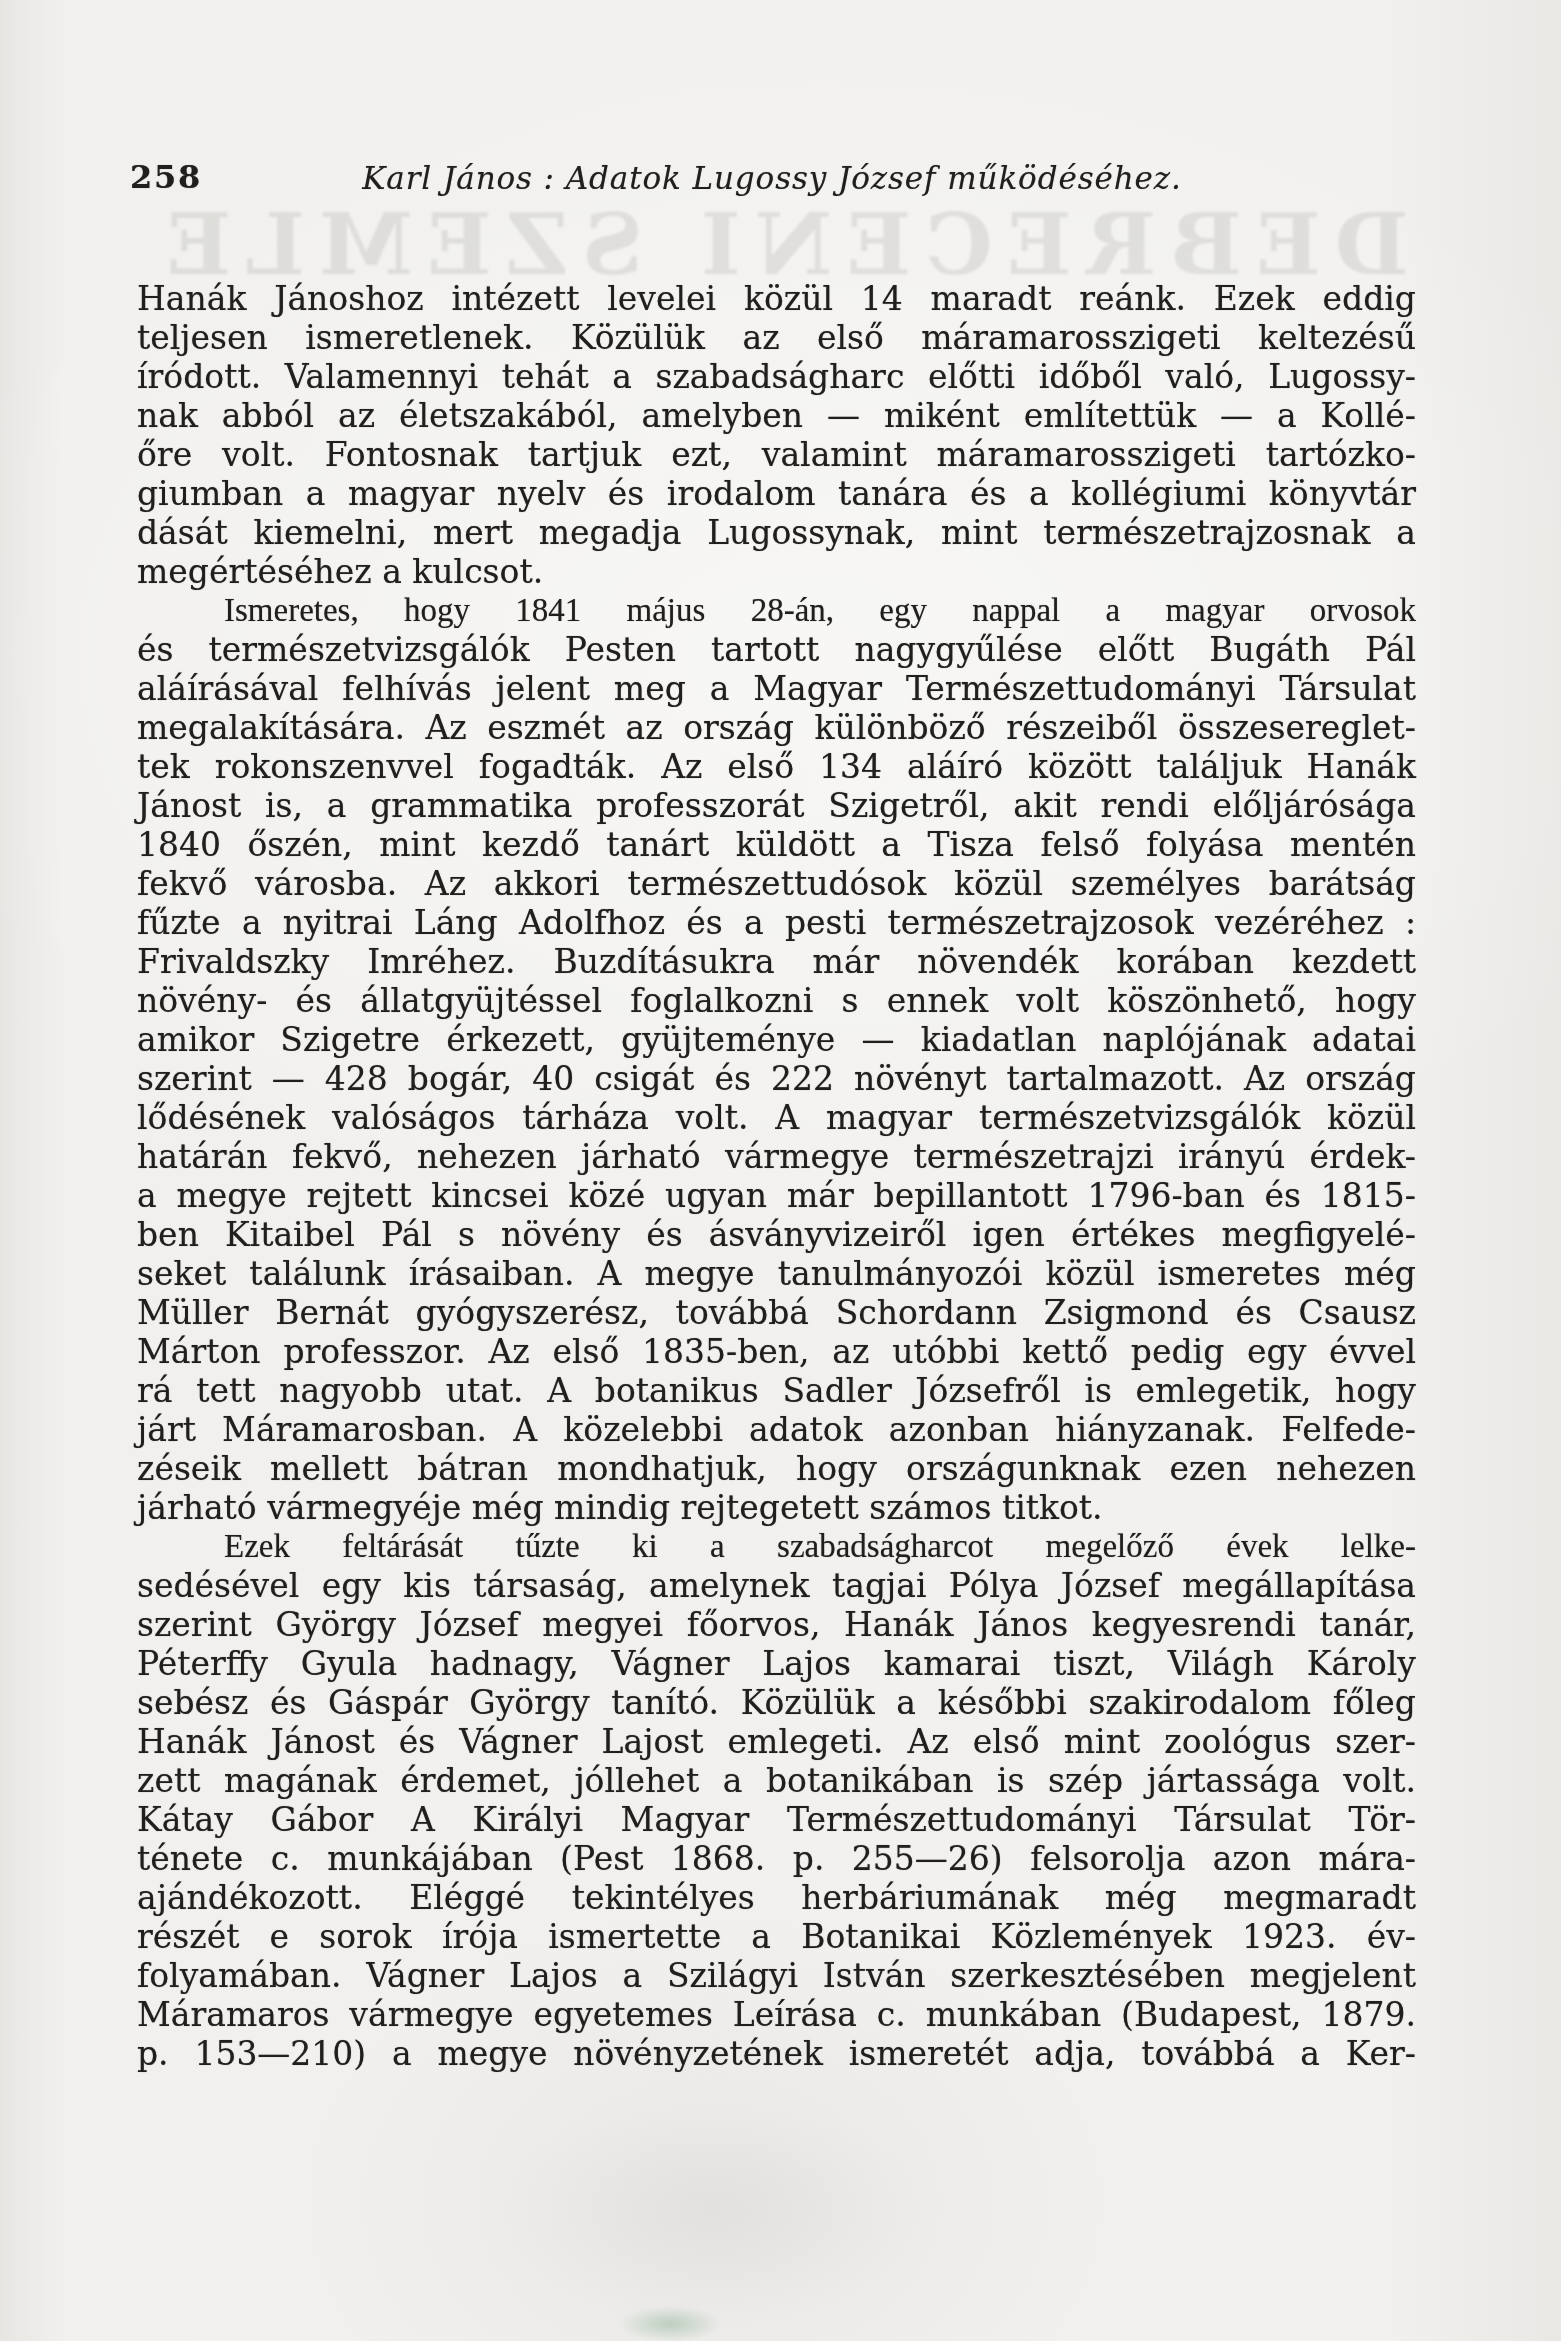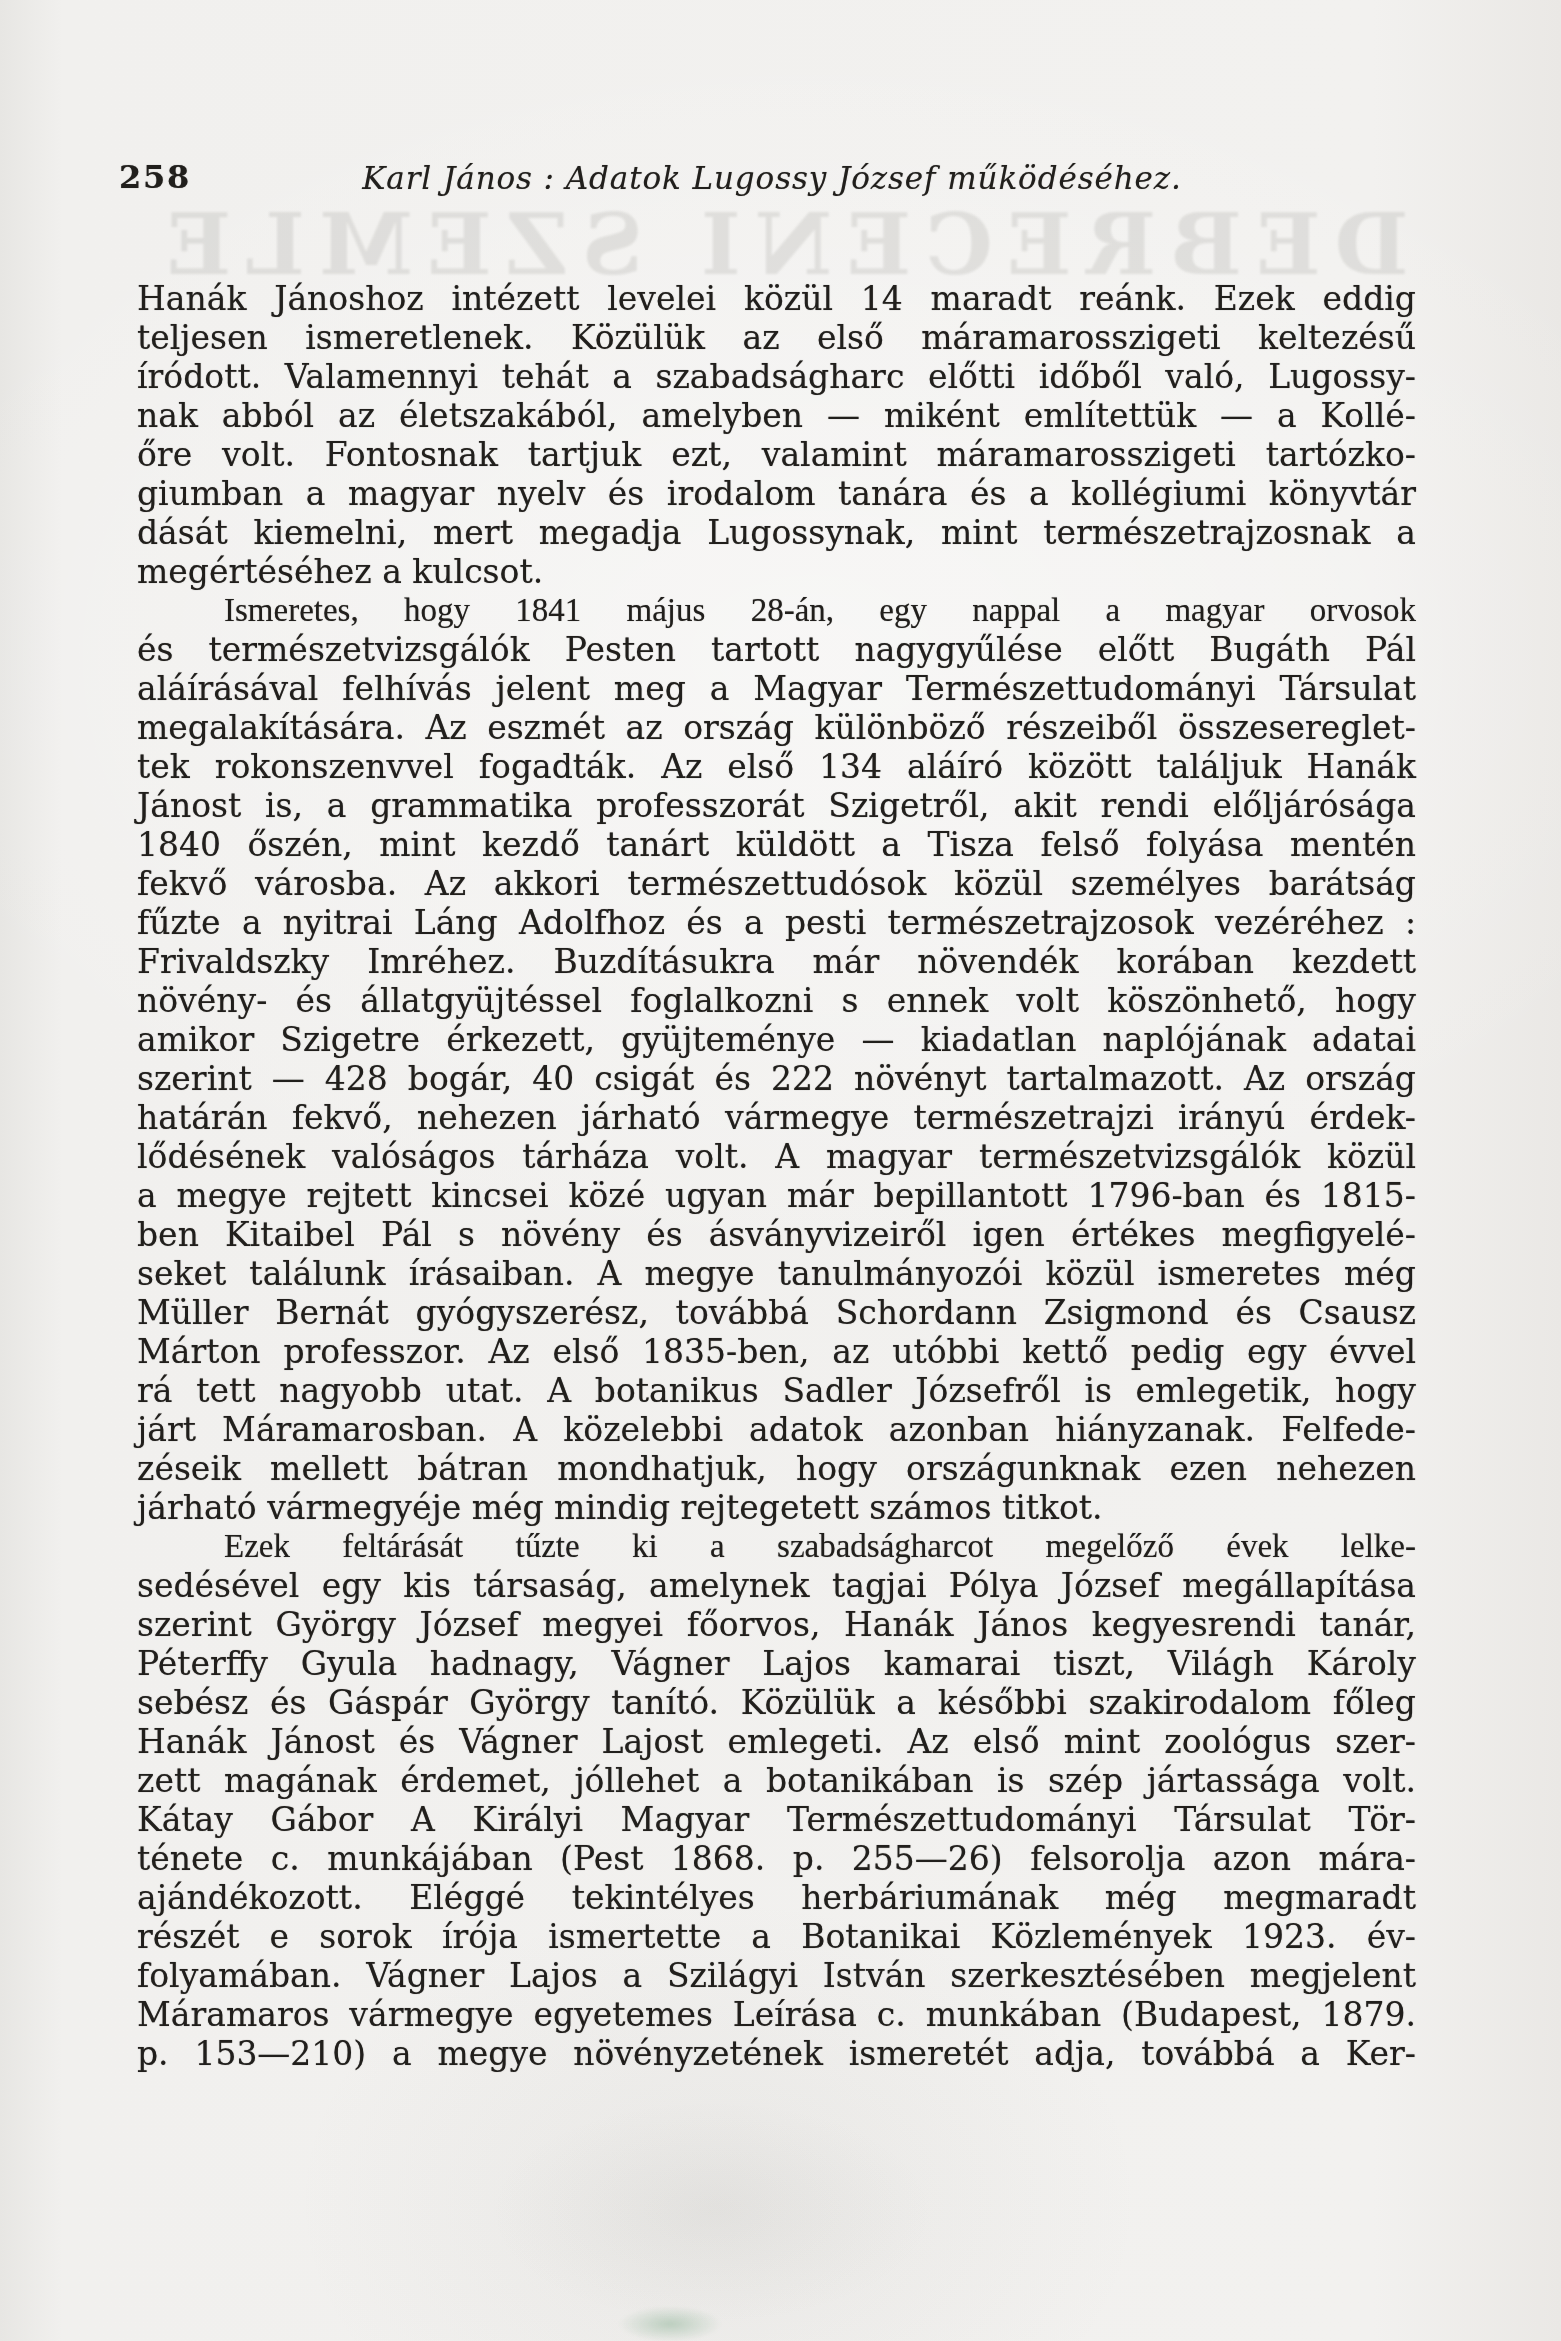--- a/index.html
+++ b/index.html
@@ -9,21 +9,21 @@
     background:
       radial-gradient(ellipse 1301px 867px at 52% 28%, rgba(255,255,255,0.45), rgba(255,255,255,0) 72%),
       radial-gradient(ellipse 607px 434px at 46% 94%, rgba(120,118,112,0.07), rgba(120,118,112,0) 70%),
       linear-gradient(90deg, #e7e6e3 0%, #f1f0ee 4%, #f2f1ef 88%, #eae8e5 100%),
       #f0efec;
     overflow:hidden;
     font-family:"DejaVu Serif","Liberation Serif",serif;
     color:#211f1c;
   }
   .page-number{
-    position:absolute;left:119px;top:158px;
+    position:absolute;left:130px;top:158px;
     font-size:32px;font-weight:bold;letter-spacing:1.7px;
     text-shadow:0 0 0.9px rgba(30,28,25,0.5);
   }
   .running-header{
     position:absolute;left:139px;top:160px;width:1266px;
     text-align:center;font-style:italic;font-size:31px;letter-spacing:0.9px;
     text-shadow:0 0 0.9px rgba(30,28,25,0.45);
   }
   .watermark{
     position:absolute;left:143px;top:194px;width:1275px;
@@ -86,22 +86,22 @@
         <div class="line" style="">megalakítására. Az eszmét az ország különböző részeiből összesereglet-</div>
         <div class="line" style="">tek rokonszenvvel fogadták. Az első 134 aláíró között találjuk Hanák</div>
         <div class="line" style="">Jánost is, a grammatika professzorát Szigetről, akit rendi előljárósága</div>
         <div class="line" style="">1840 őszén, mint kezdő tanárt küldött a Tisza felső folyása mentén</div>
         <div class="line" style="">fekvő városba. Az akkori természettudósok közül személyes barátság</div>
         <div class="line" style="">fűzte a nyitrai Láng Adolfhoz és a pesti természetrajzosok vezéréhez :</div>
         <div class="line" style="">Frivaldszky Imréhez. Buzdításukra már növendék korában kezdett</div>
         <div class="line" style="">növény- és állatgyüjtéssel foglalkozni s ennek volt köszönhető, hogy</div>
         <div class="line" style="">amikor Szigetre érkezett, gyüjteménye — kiadatlan naplójának adatai</div>
         <div class="line" style="">szerint — 428 bogár, 40 csigát és 222 növényt tartalmazott. Az ország</div>
+        <div class="line" style="">lődésének valóságos tárháza volt. A magyar természetvizsgálók közül</div>
         <div class="line" style="">határán fekvő, nehezen járható vármegye természetrajzi irányú érdek-</div>
-        <div class="line" style="">lődésének valóságos tárháza volt. A magyar természetvizsgálók közül</div>
         <div class="line" style="">a megye rejtett kincsei közé ugyan már bepillantott 1796-ban és 1815-</div>
         <div class="line" style="">ben Kitaibel Pál s növény és ásványvizeiről igen értékes megfigyelé-</div>
         <div class="line" style="">seket találunk írásaiban. A megye tanulmányozói közül ismeretes még</div>
         <div class="line" style="">Müller Bernát gyógyszerész, továbbá Schordann Zsigmond és Csausz</div>
         <div class="line" style="">Márton professzor. Az első 1835-ben, az utóbbi kettő pedig egy évvel</div>
         <div class="line" style="">rá tett nagyobb utat. A botanikus Sadler Józsefről is emlegetik, hogy</div>
         <div class="line" style="">járt Máramarosban. A közelebbi adatok azonban hiányzanak. Felfede-</div>
         <div class="line" style="">zéseik mellett bátran mondhatjuk, hogy országunknak ezen nehezen</div>
         <div class="line lastline" style="">járható vármegyéje még mindig rejtegetett számos titkot.</div>
       </div>

